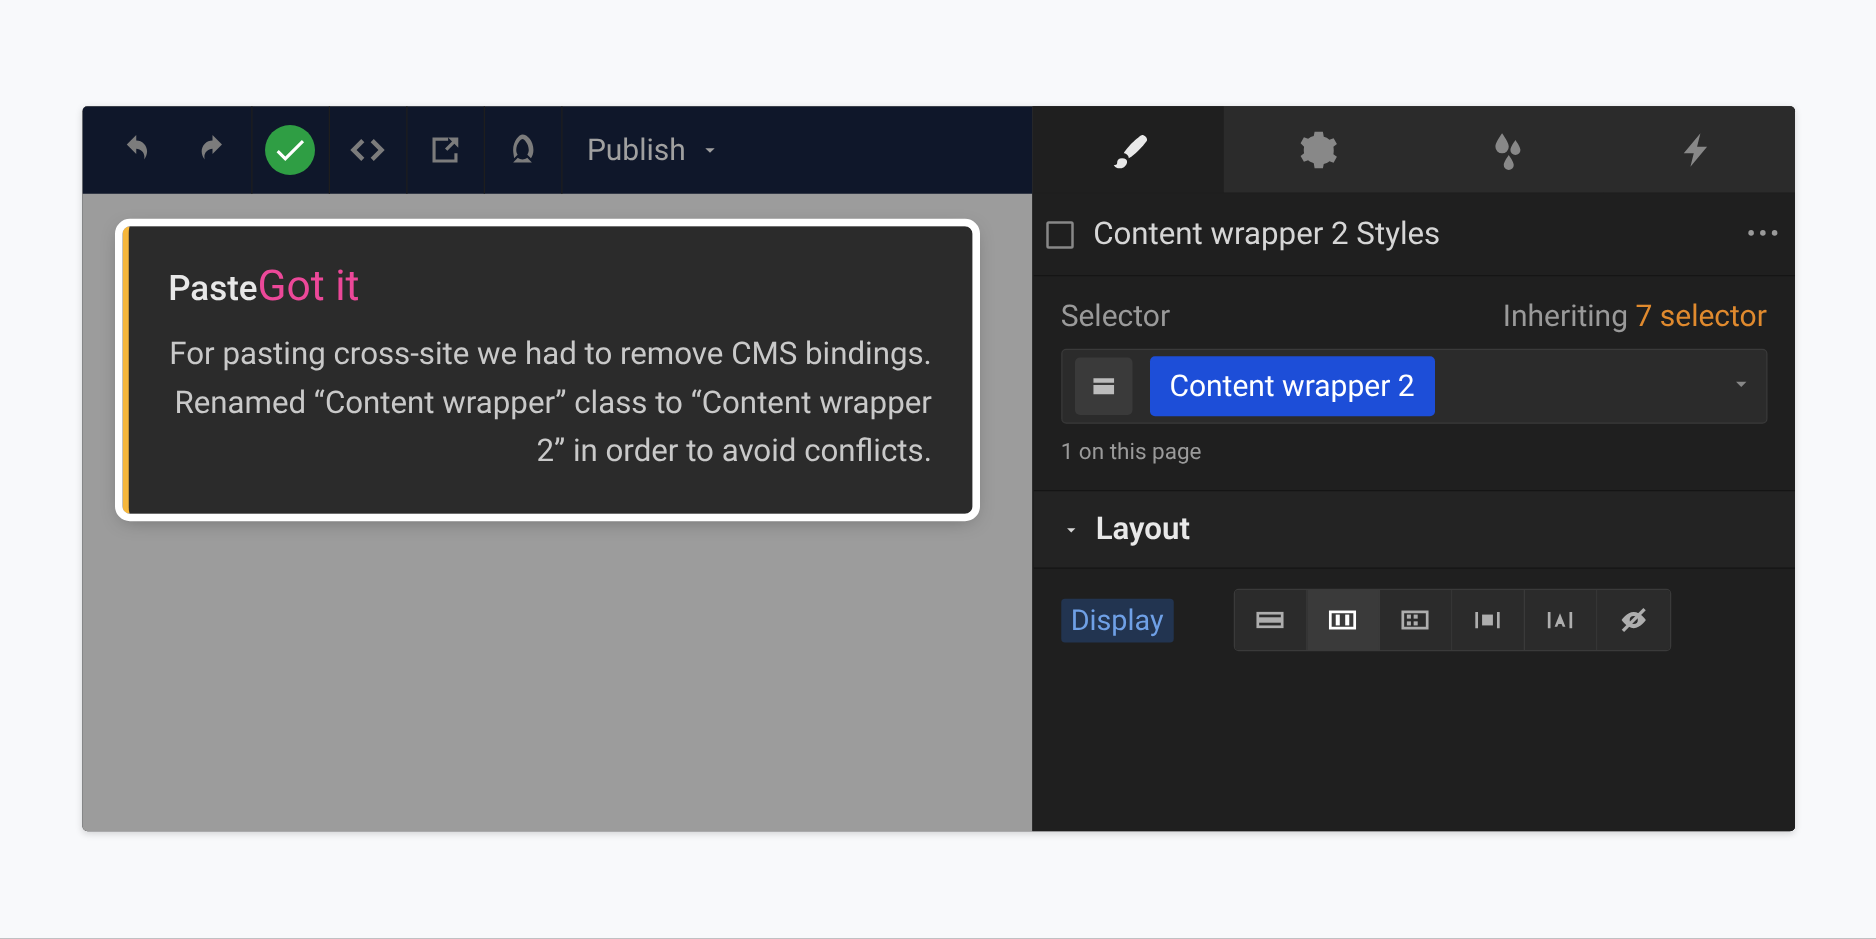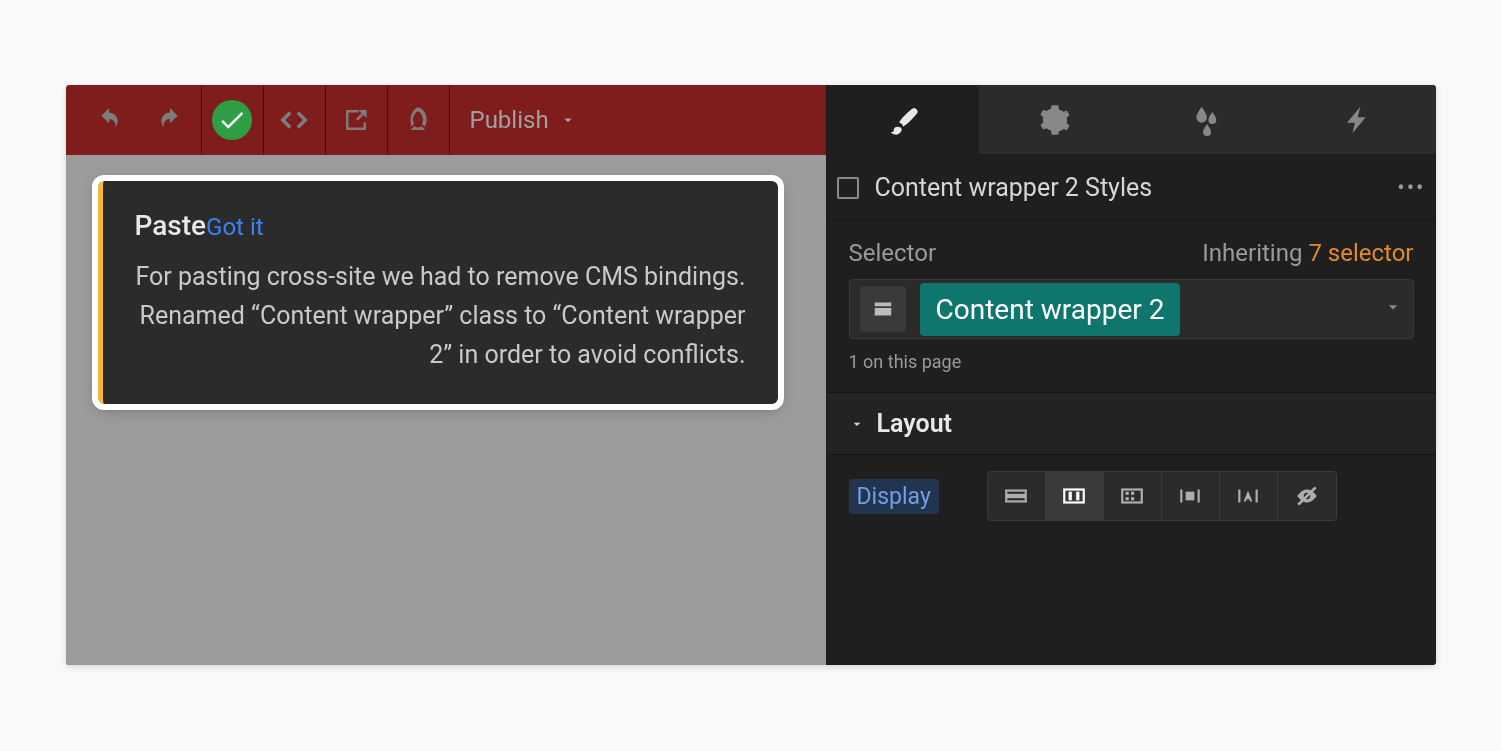--- a/index.html
+++ b/index.html
@@ -23,21 +23,21 @@
   }
   
   .main {
     flex: 1;
     display: flex;
     flex-direction: column;
     background: #9c9c9c;
   }
   .toolbar {
     height: 70px;
-    background: #7f1d1d;
+    background: #0f172a;
     display: flex;
     align-items: center;
     padding: 0 12px;
   }
   .tb-group { display: flex; align-items: center; height: 100%; }
   .tb-btn {
     width: 62px;
     height: 100%;
     display: flex;
     align-items: center;
@@ -74,21 +74,21 @@
     border-radius: 6px;
     padding: 28px 32px 30px 32px;
     outline: 6px solid #fff;
     box-shadow: 0 4px 16px rgba(0,0,0,0.35);
   }
   .toast-head {
     display: flex; justify-content: flex-start; align-items: baseline;
     margin-bottom: 16px;
   }
   .toast-title { color: #e8e8e8; font-size: 28px; font-weight: 500; }
-  .toast-dismiss { color: #3b82f6; font-size: 24px; cursor: pointer; }
+  .toast-dismiss { color: #ec4899; font-size: 34px; cursor: pointer; }
   .toast-body { color: #c9c9c9; font-size: 25px; line-height: 1.55; text-align: right; }
 
   
   .panel {
     width: 610px;
     background: #2b2b2b;
     display: flex;
     flex-direction: column;
     border-left: 1px solid #1c1c1c;
     color: #c0c0c0;
@@ -144,25 +144,25 @@
     padding: 0 10px;
     gap: 14px;
   }
   .sel-icon {
     width: 46px; height: 46px; border-radius: 4px;
     background: #3a3a3a;
     display: flex; align-items: center; justify-content: center;
     color: #bcbcbc;
   }
   .sel-chip {
-    background: #0f766e;
+    background: #1d4ed8;
     color: #fff;
     padding: 10px 16px;
     border-radius: 4px;
-    font-size: 28px;
+    font-size: 24px;
   }
   .sel-caret { margin-left: auto; color: #888; }
 
   .count-line { padding: 0 22px 20px 22px; color: #9a9a9a; font-size: 18px; }
 
   .section-head {
     display: flex; align-items: center; gap: 12px;
     padding: 16px 22px;
     background: #232323;
     border-top: 1px solid #151515;

